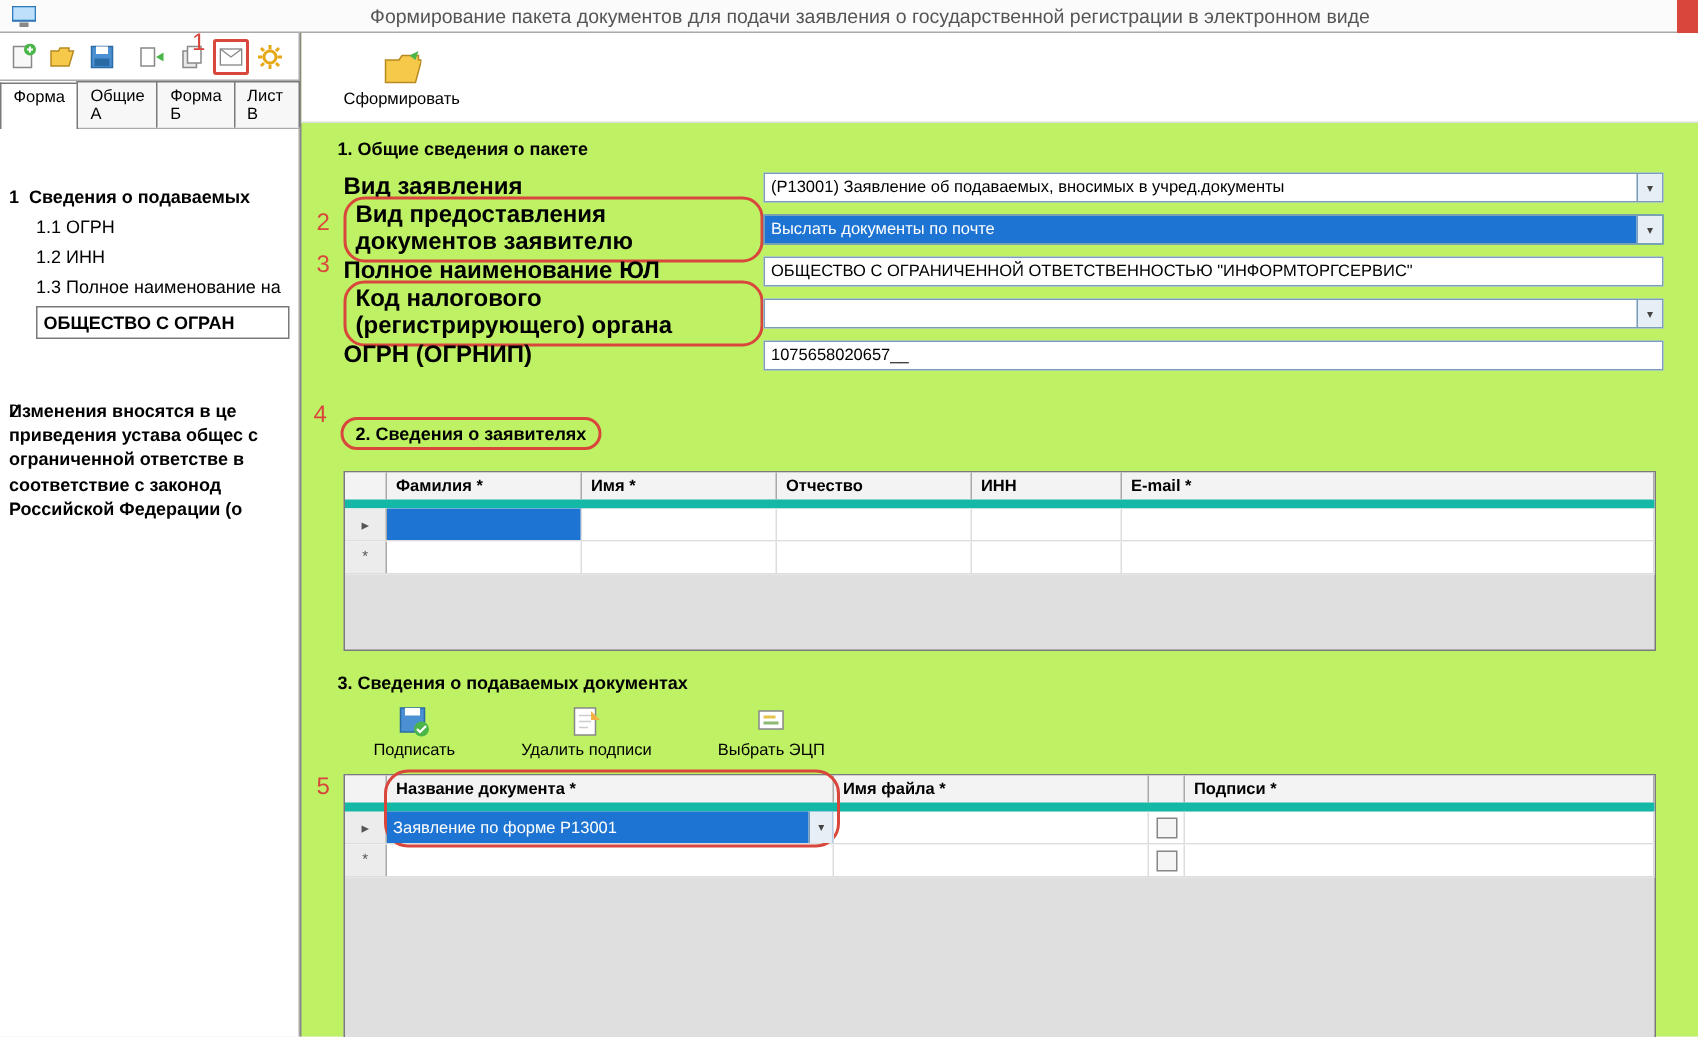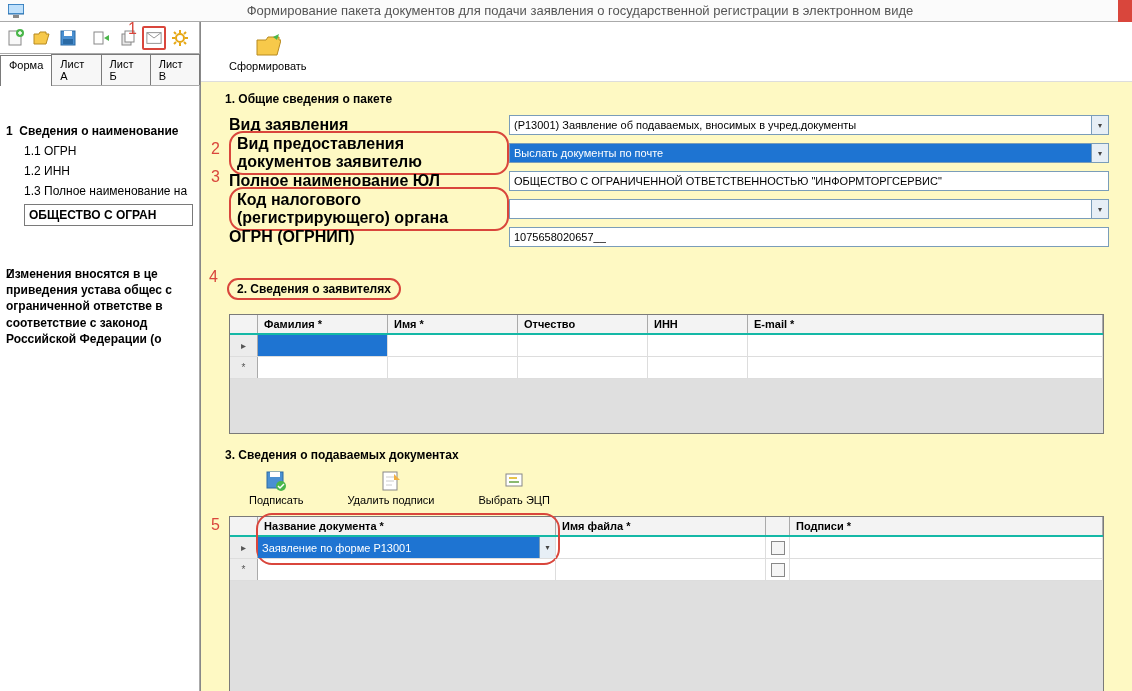--- a/index.html
+++ b/index.html
@@ -20,40 +20,40 @@
 .tab.active { background:#fff; position:relative; top:1px; }
 
 .leftpanel { width: 200px; background:#fff; border-right:1px solid #aaa; height: 637px; overflow:hidden; position:relative; font-size:12px; }
 .leftpanel .inner { padding: 8px 6px; }
 .leftpanel .line { margin-bottom: 6px; white-space:nowrap; }
 .leftpanel .line.bold { font-weight:bold; }
 .leftpanel .indent { padding-left: 18px; }
 .leftpanel .boxed { border:1px solid #7a7a7a; padding:3px 4px; margin-left:18px; margin-top:4px; font-weight:bold; }
 .leftpanel .para { margin-top: 40px; font-weight:bold; line-height:1.35; }
 
-.main { position:absolute; left:200px; top:22px; right:0; bottom:0; background:#fef9c3; border-left:1px solid #888; }
+.main { position:absolute; left:200px; top:22px; right:0; bottom:0; background:#bef264; border-left:1px solid #888; }
 .main-toolbar { height: 60px; display:flex; align-items:center; padding:4px 20px; background:#fff; border-bottom:1px solid #ddd; }
 .bigbtn { display:flex; flex-direction:column; align-items:center; gap:2px; cursor:pointer; padding:2px 8px; }
 .bigbtn svg { width:26px; height:26px; }
 .bigbtn-label { font-size:11px; }
 
 .section-title { font-weight:bold; font-size:12px; margin:10px 0 6px 24px; }
 .form-grid { margin-left:28px; }
 .form-row { display:flex; align-items:center; height:26px; margin-bottom:2px; }
 .form-label { width:280px; font-weight:bold; font-size:16px; }
 .form-label.circled { border:2px solid #d9463c; border-radius:14px; padding:2px 6px; display:inline-block; }
 .num-annot { color:#d9463c; font-size:16px; font-weight:normal; position:absolute; }
 .ctrl { flex:1; max-width:600px; height:20px; border:1px solid #7a9db9; background:#fff; display:flex; align-items:center; font-size:11px; padding:0 4px; position:relative; }
 .ctrl.select::after { content:"▾"; position:absolute; right:0; top:0; width:16px; height:100%; border-left:1px solid #7a9db9; background:#e7eff6; display:flex; align-items:center; justify-content:center; font-size:8px; color:#444; }
 .ctrl.blue-sel { background:#1e74d2; color:#fff; }
 
 .circled-sec { display:inline-block; border:2px solid #d9463c; border-radius:16px; padding:2px 8px; }
 
 .grid-host { margin: 8px 28px 0 28px; border:1px solid #7a7a7a; background:#dfdfdf; position:relative; }
-.ghead { display:flex; background:#f3f3f3; border-bottom:2px solid #14b8a6; }
+.ghead { display:flex; background:#f3f3f3; border-bottom:6px solid #14b8a6; }
 .ghead .rhcell { width:28px; border-right:1px solid #aaa; }
 .ghead .hcell { padding:3px 6px; border-right:1px solid #aaa; font-weight:bold; font-size:11px; }
 .grow { display:flex; height:22px; background:#fff; border-bottom:1px solid #ddd; }
 .grow .rowhdr { width:28px; background:#ececec; border-right:1px solid #aaa; display:flex; align-items:center; justify-content:center; font-size:10px; color:#555; }
 .grow .gcell { border-right:1px solid #ddd; padding:0 4px; display:flex; align-items:center; font-size:11px; position:relative; }
 
 .mini-toolbar { display:flex; gap:28px; margin:6px 0 0 40px; }
 .mini-toolbar .bigbtn svg { width:22px; height:22px; }
 
 .chk { width:14px; height:14px; border:1px solid #888; background:#f5f5f5; display:inline-block; }
@@ -120,31 +120,31 @@
           <svg width="18" height="18" viewBox="0 0 18 18">
             <circle cx="9" cy="9" r="4" fill="none" stroke="#e6a817" stroke-width="2"></circle>
             <g stroke="#e6a817" stroke-width="2">
               <path d="M9 1v3M9 14v3M1 9h3M14 9h3M3 3l2 2M13 13l2 2M3 15l2-2M13 5l2-2"></path>
             </g>
           </svg>
         </div>
     </div>
     <div class="tabs">
       <div class="tab active">Форма</div>
-      <div class="tab">Лист А</div>
-      <div class="tab">Лист Б</div>
+      <div class="tab">Общие А</div>
+      <div class="tab">Форма Б</div>
       <div class="tab">Лист В</div>
     </div>
   </div>
 </div>
 
 <div class="leftpanel">
   <div class="inner">
     <div style="height:30px"></div>
-    <div class="line bold"><span>1</span>&nbsp;&nbsp;<span>Сведения о наименование</span></div>
+    <div class="line bold"><span>1</span>&nbsp;&nbsp;<span>Сведения о подаваемых</span></div>
     <div class="line indent">1.1  ОГРН</div>
     <div class="line indent">1.2  ИНН</div>
     <div class="line indent">1.3  Полное наименование на</div>
     <div class="boxed">ОБЩЕСТВО  С  ОГРАН</div>
     <div class="para">
       <span style="font-weight:normal; position:absolute; left:6px;">2</span>
       <span style="display:block; margin-left:0px;">Изменения вносятся в це приведения устава общес с ограниченной ответстве в соответствие с законод Российской Федерации (о</span>
     </div>
   </div>
 </div>

